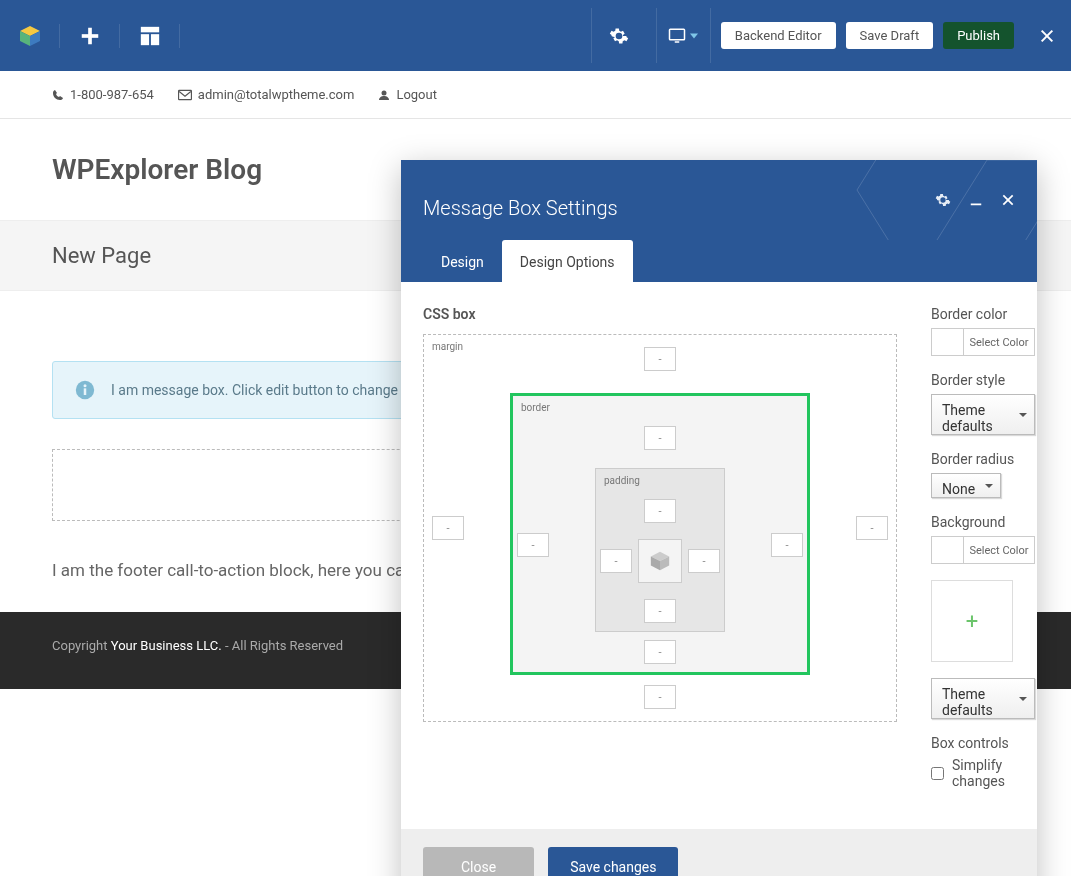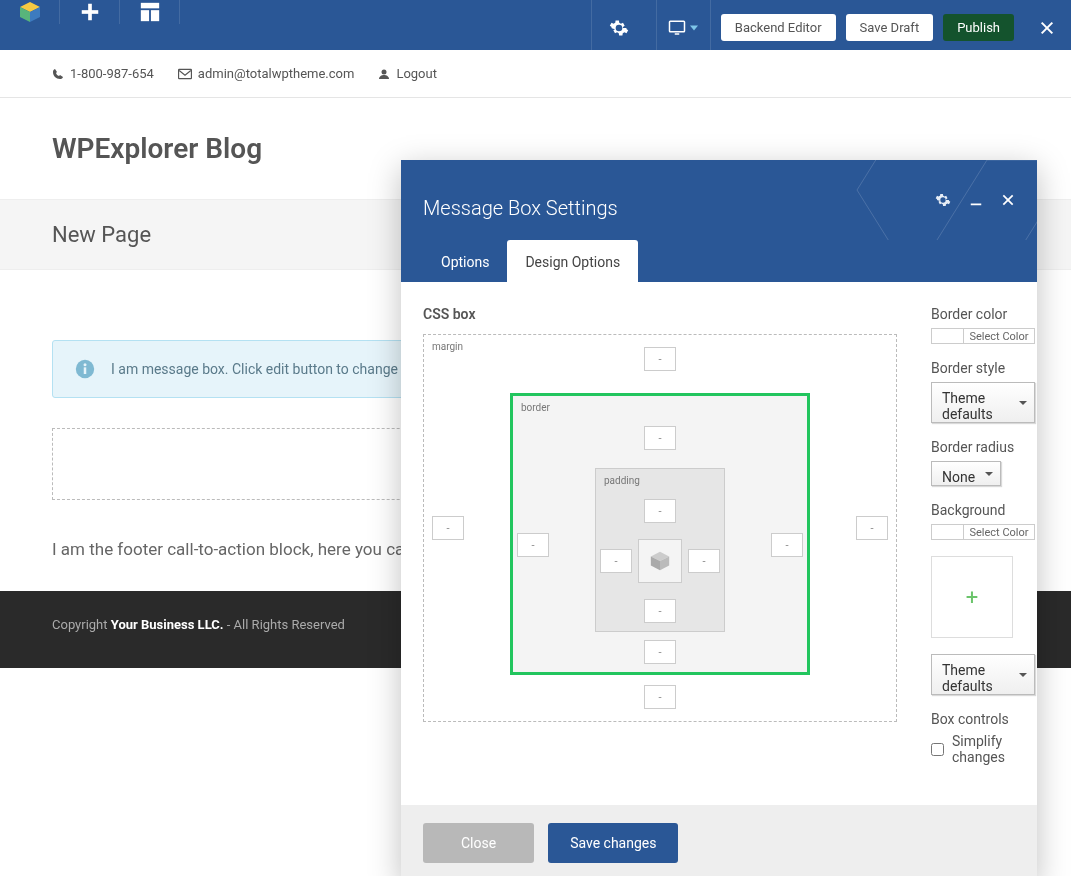--- a/index.html
+++ b/index.html
@@ -1,19 +1,19 @@
 <!DOCTYPE html>
 <html><head>
 <meta charset="utf-8">
 <style>
 * { box-sizing: border-box; margin: 0; padding: 0; font-family: -apple-system, BlinkMacSystemFont, "Segoe UI", Roboto, "Helvetica Neue", Arial, sans-serif; }
 body { background: #fff; width: 1071px; height: 876px; overflow: hidden; position: relative; color: #333; }
 
 
-.topbar { background: #2a5796; height: 50px; display: flex; align-items: flex-start; justify-content: space-between; }
+.topbar { background: #2a5796; height: 71px; display: flex; align-items: center; justify-content: space-between; }
 .topbar-left { display: flex; }
 .topbar-btn { width: 60px; display: flex; align-items: center; justify-content: center; border-right: 1px solid rgba(255,255,255,0.12); cursor: pointer; }
 .topbar-right { display: flex; align-items: center; gap: 10px; padding-right: 16px; }
 .topbar-icon-btn { width: 55px; height: 55px; display: flex; align-items: center; justify-content: center; border-left: 1px solid rgba(255,255,255,0.12); cursor: pointer; }
 .btn { padding: 6px 14px; border-radius: 3px; font-size: 13px; border: none; cursor: pointer; }
 .btn-light { background: #fff; color: #555; }
 .btn-primary { background: #14532d; color: #fff; }
 .close-x { color: #fff; font-size: 20px; margin-left: 15px; cursor: pointer; }
 svg { display: block; }
 
@@ -30,21 +30,21 @@
 
 .msg-box { background: #e6f4fa; border: 1px solid #b4e1f2; border-radius: 3px; margin-top: 70px; padding: 18px 22px; display: flex; align-items: center; gap: 16px; color: #5a7a8a; font-size: 14px; }
 .msg-icon { color: #7fb9d2; }
 
 
 .dashed-box { border: 1px dashed #bbb; height: 72px; margin-top: 30px; }
 
 
 .footer-text { color: #666; font-size: 17px; margin-top: 36px; line-height: 1.6; }
 .footer-dark { background: #2a2a2a; margin: 28px -52px 0; padding: 26px 52px 36px; color: #aaa; font-size: 13px; }
-.footer-dark b { color: #fff; font-weight: 700; }
+.footer-dark b { color: #fff; font-weight: 400; }
 
 
 .modal { position: absolute; left: 401px; top: 160px; width: 636px; background: #fff; box-shadow: 0 8px 30px rgba(0,0,0,.25); }
 .modal-head { background: #2a5796; color: #fff; padding: 20px 22px; display: flex; align-items: center; justify-content: space-between; position: relative; overflow: hidden; }
 .modal-head h3 { font-weight: 300; font-size: 20px; margin-top: 16px; }
 .modal-head-icons { display: flex; gap: 18px; align-items: center; }
 .modal-head-bg { position: absolute; right: -90px; top: -60px; opacity: .15; }
 .modal-tabs { background: #2a5796; display: flex; padding-left: 22px; }
 .modal-tab { padding: 14px 18px 12px; color: #fff; font-size: 14px; cursor: pointer; }
 .modal-tab.active { background: #fff; color: #444; border-radius: 3px 3px 0 0; }
@@ -59,21 +59,21 @@
 .layer.padding-l { background: #e6e6e6; margin: 14px 40px 4px; border: 1px solid #ccc; padding: 26px 4px 4px; }
 .center-box { background: #f4f4f4; border: 1px solid #ccc; width: 44px; height: 44px; margin: 12px auto; display:flex; align-items:center; justify-content:center; }
 .val-input { width: 32px; height: 24px; border: 1px solid #ccc; background: #fff; font-size: 11px; text-align: center; color: #888; padding:0; }
 .row-center { display: flex; justify-content: center; margin: 4px 0; }
 .row-horiz { display: flex; align-items: center; justify-content: space-between; gap: 6px; }
 
 
 .sideform { flex: 1; font-size: 14px; color: #555; }
 .field { margin-bottom: 16px; }
 .field-label { margin-bottom: 6px; }
-.color-picker { display: flex; border: 1px solid #ccc; height: 16px; width: 104px; }
+.color-picker { display: flex; border: 1px solid #ccc; height: 28px; width: 104px; }
 .color-swatch { width: 32px; background: #fff; border-right: 1px solid #ccc; }
 .color-text { font-size: 11px; color: #666; display: flex; align-items: center; justify-content: center; flex: 1; }
 .select { border: 1px solid #bbb; background: linear-gradient(#fff,#efefef); padding: 7px 24px 0 10px; font-size: 14px; color: #333; position: relative; box-shadow: 1px 1px 1px rgba(0,0,0,.15); display:inline-block; min-width:70px;}
 .select::after { content:""; position:absolute; right:7px; top:50%; margin-top:-2px; border:4px solid transparent; border-top-color:#555; }
 .img-add { width: 82px; height: 82px; border: 1px solid #ddd; display: flex; align-items: center; justify-content: center; color: #6bc46b; font-size: 22px; cursor: pointer; margin-bottom:16px;}
 .checkbox-row { display: flex; align-items: center; gap: 8px; margin-top:6px; font-size:14px;}
 
 .modal-foot { background: #eee; padding: 18px 22px; display: flex; gap: 14px; }
 .btn-grey { background: #b8b8b8; color: #fff; padding: 12px 38px; border-radius: 3px; border:none; font-size:14px; cursor:pointer;}
 .btn-blue { background: #2a5796; color: #fff; padding: 12px 22px; border-radius: 3px; border:none; font-size:14px; cursor:pointer;}
@@ -200,21 +200,21 @@
         </span>
       <span>
           <svg width="14" height="14" viewBox="0 0 24 24" stroke="#fff" stroke-width="3">
             <line x1="4" y1="4" x2="20" y2="20"></line>
             <line x1="20" y1="4" x2="4" y2="20"></line>
           </svg>
         </span>
     </div>
   </div>
   <div class="modal-tabs">
-    <div class="modal-tab">Options</div>
+    <div class="modal-tab">Design</div>
     <div class="modal-tab active">Design Options</div>
   </div>
 
   <div class="modal-body">
 
     <div class="cssbox-wrap">
       <div class="cssbox-label">CSS box</div>
       <div class="cssbox">
         <span class="layer-label">margin</span>
         <div class="row-center">

